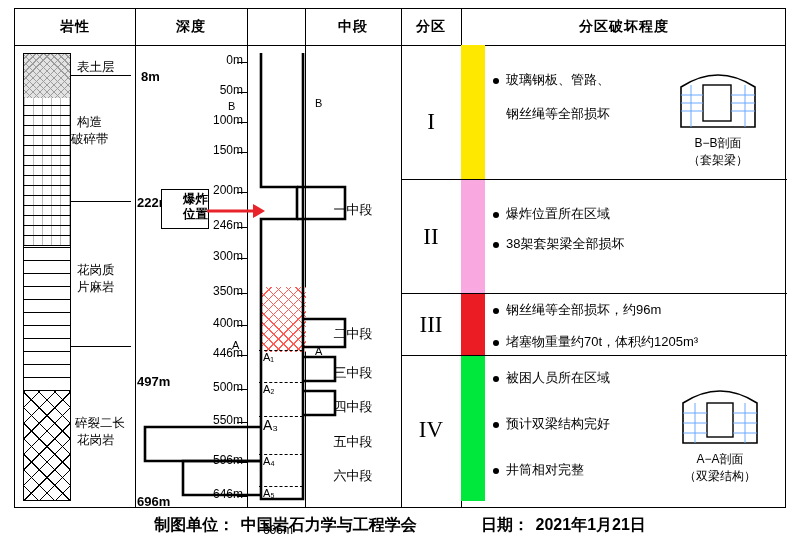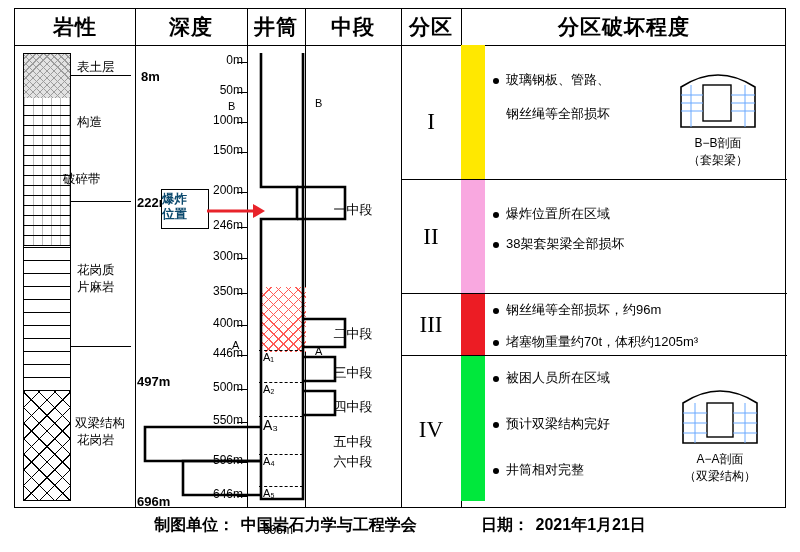--- a/index.html
+++ b/index.html
@@ -13,21 +13,21 @@
   
   .abs{position:absolute;}
   .ctr{display:flex;align-items:center;justify-content:center;text-align:center;}
 
   
   #table{position:absolute;left:14px;top:8px;width:772px;height:500px;border:1.6px solid #000;box-sizing:border-box;}
   .vline{position:absolute;top:0;bottom:0;width:0;border-left:1.4px solid #000;}
   .hline{position:absolute;left:0;right:0;height:0;border-top:1.4px solid #000;}
 
   .hdr{position:absolute;top:0;height:36px;display:flex;align-items:center;justify-content:center;
-       font-size:21px;font-weight:bold;letter-spacing:1px;font-family:Liberation Mono, monospace;}
+       font-size:14px;font-weight:bold;letter-spacing:1px;font-family:Liberation Mono, monospace;}
 
   
   .zbar{position:absolute;left:0;width:100%;}
 
   
   .sm{font-size:12px;}
   .md{font-size:13px;}
   .lbl{font-size:12.5px;white-space:nowrap;}
   .zroman{font-size:23px;font-family:"Liberation Serif","DejaVu Serif",serif;}
   .bullet{font-size:13px;white-space:nowrap;}
@@ -36,40 +36,39 @@
   
   .lith{position:absolute;left:0;width:100%;box-sizing:border-box;}
 
   
   .tick{position:absolute;height:0;border-top:1.2px solid #000;}
   .dashtick{position:absolute;height:0;border-top:1.2px dashed #000;}
 
   .footer{position:absolute;left:0;top:515px;width:800px;text-align:center;font-size:16px;font-weight:bold;}
   .footer span{display:inline-block;}
 
-  .redbox{position:absolute;background:#ffffff;border:1.2px solid #000;color:#0c4a6e;font-size:12.5px;font-weight:bold;line-height:15px;text-align:left;}
+  .redbox{position:absolute;background:#ffffff;border:1.2px solid #000;color:#000000;font-size:12.5px;font-weight:bold;line-height:15px;text-align:right;}
 </style>
 </head>
 <body>
 
 <div id="root">
 
   <div id="table">
 
     <div class="vline" style="left:120px;"></div>
     <div class="vline" style="left:232px;"></div>
     <div class="vline" style="left:290px;"></div>
     <div class="vline" style="left:386px;"></div>
     <div class="vline" style="left:446px;"></div>
 
     <div class="hline" style="top:36px;"></div>
 
     <div class="hdr" style="left:0;width:120px;">岩性</div>
     <div class="hdr" style="left:120px;width:112px;">深度</div>
-    <div class="hdr" style="left:232px;width:58px;">井筒</div>
     <div class="hdr" style="left:290px;width:96px;">中段</div>
     <div class="hdr" style="left:446px;width:326px;">分区破坏程度</div>
     <div class="hdr" style="left:386px;width:60px;">分区</div>
 
     <div class="abs" style="left:8px;top:44px;width:48px;height:448px;border:1.2px solid #000;box-sizing:border-box;overflow:hidden;">
 
       <div class="lith" style="top:0;height:44px;background:
             repeating-linear-gradient(45deg,#9c9c9c 0 1px,transparent 1px 5px),
             repeating-linear-gradient(-45deg,#9c9c9c 0 1px,transparent 1px 5px),#e3e3e3;"></div>
 
@@ -82,28 +81,28 @@
 
       <div class="lith" style="top:337px;height:111px;background:
             repeating-linear-gradient(45deg,#000 0 1px,transparent 1px 11px),
             repeating-linear-gradient(-45deg,#000 0 1px,transparent 1px 11px),#fff;"></div>
     </div>
 
     <div class="abs lbl" style="left:62px;top:50px;">表土层</div>
     <div class="tick" style="left:56px;top:66px;width:60px;"></div>
 
     <div class="abs lbl" style="left:62px;top:105px;">构造</div>
-    <div class="abs lbl" style="left:48px;top:122px;margin-top:40px;">破碎带</div>
+    <div class="abs lbl" style="left:56px;top:122px;">破碎带</div>
     <div class="tick" style="left:56px;top:192px;width:60px;"></div>
 
     <div class="abs lbl" style="left:62px;top:253px;">花岗质</div>
     <div class="abs lbl" style="left:62px;top:270px;">片麻岩</div>
     <div class="tick" style="left:56px;top:337px;width:60px;"></div>
 
-    <div class="abs lbl" style="left:60px;top:406px;">双梁结构</div>
+    <div class="abs lbl" style="left:60px;top:406px;">碎裂二长</div>
     <div class="abs lbl" style="left:62px;top:423px;">花岗岩</div>
 
     <div class="abs md" style="left:126px;top:60px;font-size:13px;font-weight:bold;">8m</div>
     <div class="abs md" style="left:122px;top:186px;font-size:13px;font-weight:bold;">222m</div>
     <div class="abs md" style="left:122px;top:365px;font-size:13px;font-weight:bold;">497m</div>
     <div class="abs md" style="left:122px;top:485px;font-size:13px;font-weight:bold;">696m</div>
 
     <div class="abs" style="left:175px;top:44px;width:57px;height:448px;">
 
       <div class="abs sm" style="right:4px;top:0px;">0m</div>
@@ -202,21 +201,21 @@
     </div>
     <div class="abs md" style="left:290px;width:96px;top:355px;">
       <div style="text-align:center;">三中段</div>
     </div>
     <div class="abs md" style="left:290px;width:96px;top:389px;">
       <div style="text-align:center;">四中段</div>
     </div>
     <div class="abs md" style="left:290px;width:96px;top:424px;">
       <div style="text-align:center;">五中段</div>
     </div>
-    <div class="abs md" style="left:290px;width:96px;top:444px;font-family:Liberation Mono, monospace;">
+    <div class="abs md" style="left:290px;width:96px;top:458px;font-family:Liberation Mono, monospace;">
       <div style="text-align:center;">六中段</div>
     </div>
 
     <div class="abs" style="left:446px;top:36px;width:24px;height:456px;">
       <div class="zbar" style="top:0;height:134px;background:#ffe800;"></div>
       <div class="zbar" style="top:134px;height:114px;background:#f9a8e0;"></div>
       <div class="zbar" style="top:248px;height:62px;background:#ec1c24;"></div>
       <div class="zbar" style="top:310px;height:146px;background:#00e83c;"></div>
     </div>
 

